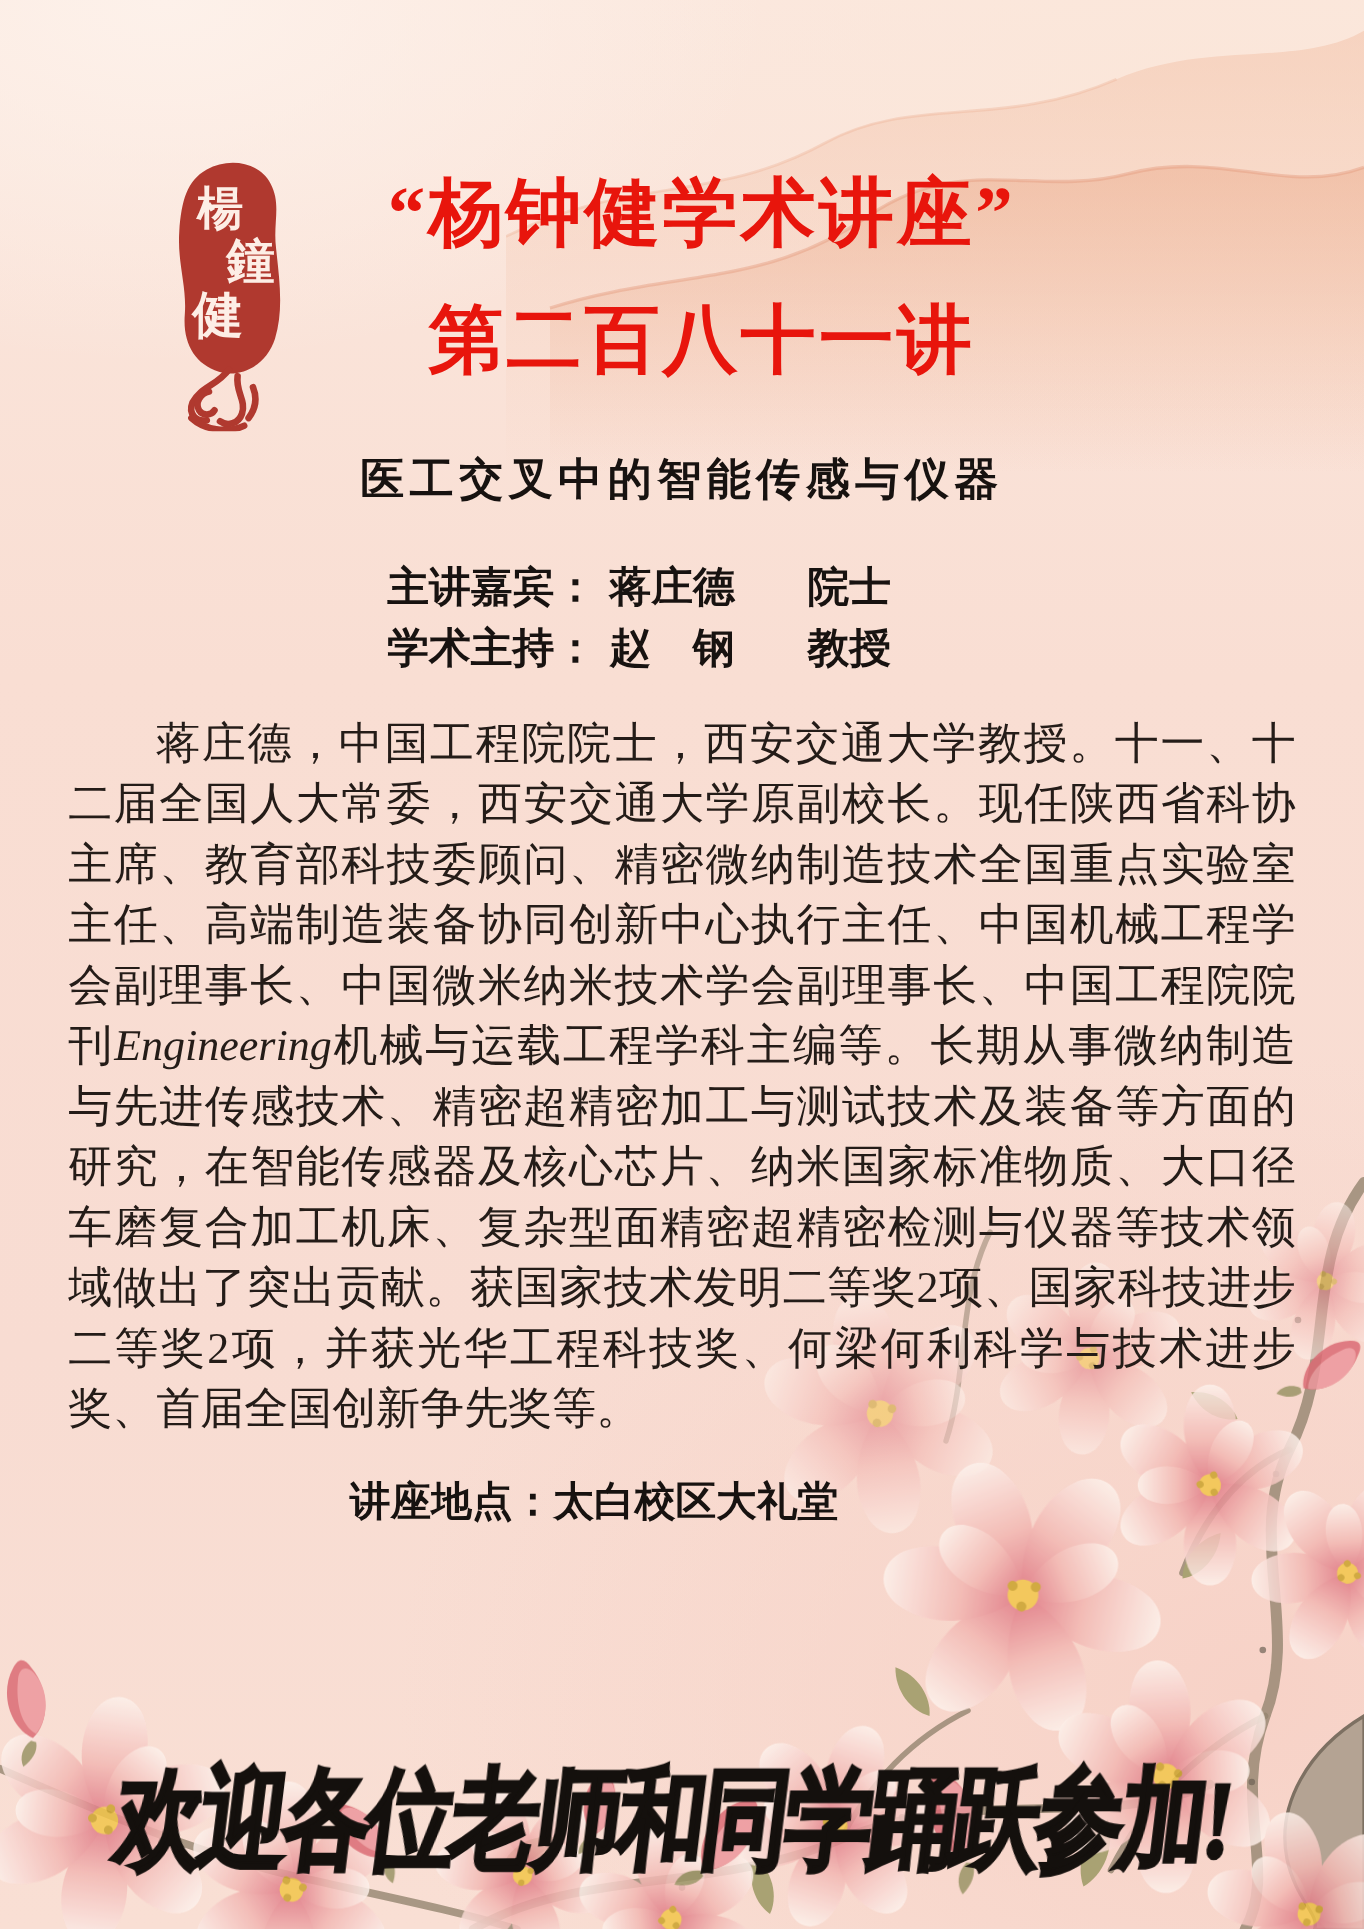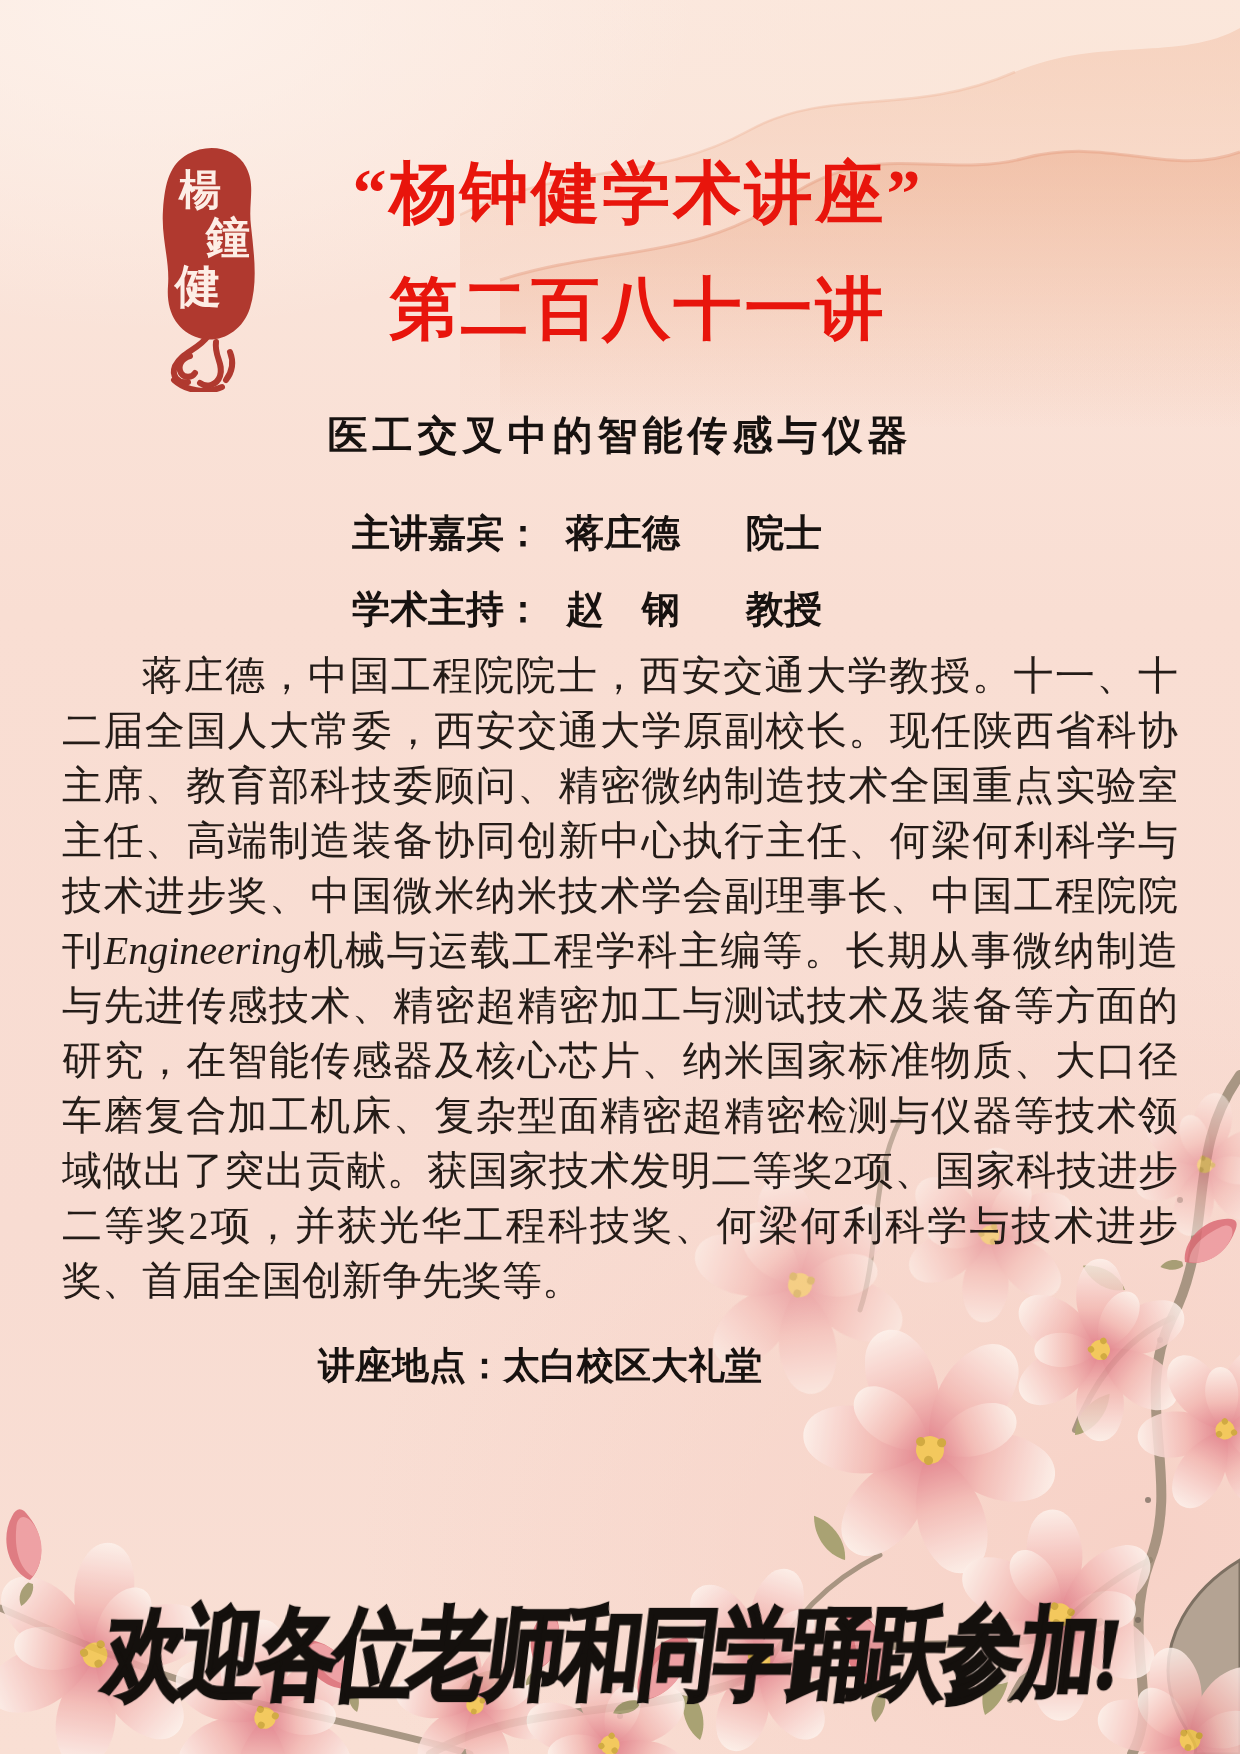--- a/index.html
+++ b/index.html
@@ -30,22 +30,22 @@
   #title2{top:264px;}
   #lecture-title{
     left:0;width:100%;top:408px;text-align:center;
     font-size:40px;font-weight:700;letter-spacing:5px;color:#171210;
     white-space:nowrap;
   }
   .speaker-row{
     left:352px;font-size:38px;font-weight:700;color:#171210;white-space:nowrap;
   }
   #speaker{top:508px;}
-  #host{top:584px;}
-  .speaker-row .person{margin-left:24px;}
+  #host{top:564px;}
+  .speaker-row .person{margin-left:12px;}
   .speaker-row .rank{margin-left:66px;}
   #bio{
     top:648px;left:62px;width:1116px;
     font-size:40px;line-height:55px;text-align:justify;
     text-indent:2em;color:#241c18;margin:0;
     font-weight:500;
   }
   #bio .eng{font-style:italic;font-family:"Liberation Serif",serif;letter-spacing:0;}
   #details{top:1338px;left:318px;font-size:37px;font-weight:700;color:#171210;}
   #details .row{line-height:56px;white-space:nowrap;}
@@ -184,21 +184,21 @@
 <div id="lecture-title" class="abs">医工交叉中的智能传感与仪器</div>
 
 <div id="speaker" class="abs speaker-row">
   <span>主讲嘉宾：</span><span class="person">蒋庄德</span><span class="rank">院士</span>
 </div>
 <div id="host" class="abs speaker-row">
   <span>学术主持：</span><span class="person">赵　钢</span><span class="rank">教授</span>
 </div>
 
 <p id="bio" class="abs">
-  <span>蒋庄德，中国工程院院士，西安交通大学教授。十一、十二届全国人大常委，西安交通大学原副校长。现任陕西省科协主席、教育部科技委顾问、精密微纳制造技术全国重点实验室主任、高端制造装备协同创新中心执行主任、何梁何利科学与技术进步奖、中国微米纳米技术学会副理事长、中国工程院院刊</span><i class="eng">Engineering</i><span>机械与运载工程学科主编等。长期从事微纳制造与先进传感技术、精密超精密加工与测试技术及装备等方面的研究，在智能传感器及核心芯片、纳米国家标准物质、大口径车磨复合加工机床、复杂型面精密超精密检测与仪器等技术领域做出了突出贡献。获国家技术发明二等奖2项、国家科技进步二等奖2项，并获光华工程科技奖、何梁何利科学与技术进步奖、首届全国创新争先奖等。</span>
+  <span>蒋庄德，中国工程院院士，西安交通大学教授。十一、十二届全国人大常委，西安交通大学原副校长。现任陕西省科协主席、教育部科技委顾问、精密微纳制造技术全国重点实验室主任、高端制造装备协同创新中心执行主任、中国机械工程学会副理事长、中国微米纳米技术学会副理事长、中国工程院院刊</span><i class="eng">Engineering</i><span>机械与运载工程学科主编等。长期从事微纳制造与先进传感技术、精密超精密加工与测试技术及装备等方面的研究，在智能传感器及核心芯片、纳米国家标准物质、大口径车磨复合加工机床、复杂型面精密超精密检测与仪器等技术领域做出了突出贡献。获国家技术发明二等奖2项、国家科技进步二等奖2项，并获光华工程科技奖、何梁何利科学与技术进步奖、首届全国创新争先奖等。</span>
 </p>
 
 <div id="details" class="abs">
   <div class="row">
     <span>讲座地点：</span><span>太白校区大礼堂</span>
   </div>
 </div>
 
 <div id="footer" class="abs">欢迎各位老师和同学踊跃参加!</div>
 

